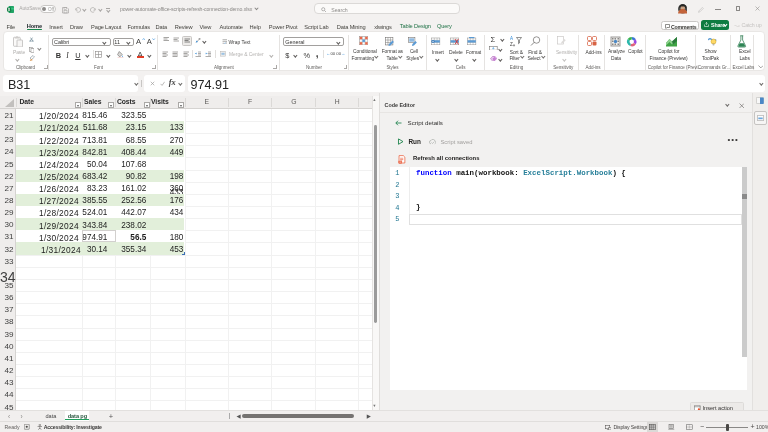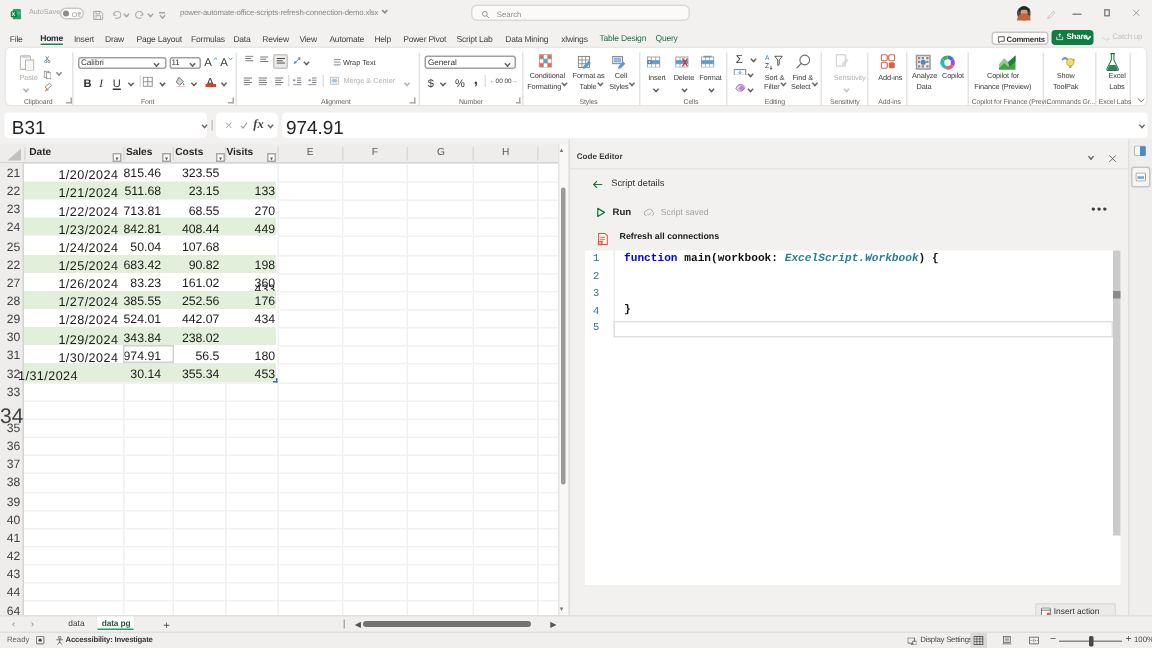--- a/index.html
+++ b/index.html
@@ -507,26 +507,26 @@
     <div class="abs" style="left:16.3px;top:122.65px;width:168.2px;height:12.15px;background:#e2efda;"></div>
     <div class="abs" style="left:0;top:124.75px;width:13.5px;text-align:right;font-size:8.1px;color:#404040;">30</div>
     <div class="abs" style="left:184.5px;top:134.8px;width:187.5px;height:1px;background:#f1f1f1;"></div>
     <div class="abs" style="left:0;top:125.05000000000001px;width:78.9px;text-align:right;font-size:8.4px;letter-spacing:0.3px;color:#1c1c1c;">1/29/2024</div>
     <div class="abs" style="left:0;top:125.05000000000001px;width:107.4px;text-align:right;font-size:8.2px;color:#1c1c1c;">343.84</div>
     <div class="abs" style="left:0;top:125.05000000000001px;width:146.3px;text-align:right;font-size:8.2px;color:#1c1c1c;">238.02</div>
     <div class="abs" style="left:0;top:136.9px;width:13.5px;text-align:right;font-size:8.1px;color:#404040;">31</div>
     <div class="abs" style="left:184.5px;top:146.95000000000002px;width:187.5px;height:1px;background:#f1f1f1;"></div>
     <div class="abs" style="left:0;top:137.20000000000002px;width:78.9px;text-align:right;font-size:8.4px;letter-spacing:0.3px;color:#1c1c1c;">1/30/2024</div>
     <div class="abs" style="left:0;top:137.20000000000002px;width:107.4px;text-align:right;font-size:8.2px;color:#1c1c1c;">974.91</div>
-    <div class="abs" style="left:0;top:137.20000000000002px;width:146.3px;text-align:right;font-size:8.2px;color:#1c1c1c;">56.5</div>
+    <div class="abs" style="left:0;top:137.20000000000002px;width:146.3px;text-align:right;font-size:8.2px;color:#1c1c1c;font-weight:bold;">56.5</div>
     <div class="abs" style="left:0;top:137.20000000000002px;width:183.4px;text-align:right;font-size:8.2px;color:#1c1c1c;">180</div>
     <div class="abs" style="left:16.3px;top:146.95000000000002px;width:168.2px;height:12.15px;background:#e2efda;"></div>
     <div class="abs" style="left:0;top:149.05px;width:13.5px;text-align:right;font-size:8.1px;color:#404040;">32</div>
     <div class="abs" style="left:16.3px;top:159.10000000000002px;width:355.7px;height:1px;background:#f1f1f1;"></div>
-    <div class="abs" style="left:12px;top:149.35000000000002px;width:78.9px;text-align:left;font-size:8.4px;letter-spacing:0.3px;color:#1c1c1c;">1/31/2024</div>
+    <div class="abs" style="left:2px;top:149.35000000000002px;width:78.9px;text-align:right;font-size:8.4px;letter-spacing:0.3px;color:#1c1c1c;">1/31/2024</div>
     <div class="abs" style="left:0;top:149.35000000000002px;width:107.4px;text-align:right;font-size:8.2px;color:#1c1c1c;">30.14</div>
     <div class="abs" style="left:0;top:149.35000000000002px;width:146.3px;text-align:right;font-size:8.2px;color:#1c1c1c;">355.34</div>
     <div class="abs" style="left:0;top:149.35000000000002px;width:183.4px;text-align:right;font-size:8.2px;color:#1c1c1c;">453</div>
     <div class="abs" style="left:0;top:161.20000000000002px;width:13.5px;text-align:right;font-size:8.1px;color:#404040;">33</div>
     <div class="abs" style="left:16.3px;top:171.25000000000003px;width:355.7px;height:1px;background:#f1f1f1;"></div>
     <div class="abs" style="left:0;top:173.35000000000002px;width:13.5px;text-align:left;font-size:14px;color:#404040;">34</div>
     <div class="abs" style="left:16.3px;top:183.40000000000003px;width:355.7px;height:1px;background:#f1f1f1;"></div>
     <div class="abs" style="left:0;top:185.5px;width:13.5px;text-align:right;font-size:8.1px;color:#404040;">35</div>
     <div class="abs" style="left:16.3px;top:195.55px;width:355.7px;height:1px;background:#f1f1f1;"></div>
     <div class="abs" style="left:0;top:197.65px;width:13.5px;text-align:right;font-size:8.1px;color:#404040;">36</div>
@@ -540,21 +540,21 @@
     <div class="abs" style="left:0;top:246.25px;width:13.5px;text-align:right;font-size:8.1px;color:#404040;">40</div>
     <div class="abs" style="left:16.3px;top:256.3px;width:355.7px;height:1px;background:#f1f1f1;"></div>
     <div class="abs" style="left:0;top:258.40000000000003px;width:13.5px;text-align:right;font-size:8.1px;color:#404040;">41</div>
     <div class="abs" style="left:16.3px;top:268.45px;width:355.7px;height:1px;background:#f1f1f1;"></div>
     <div class="abs" style="left:0;top:270.55px;width:13.5px;text-align:right;font-size:8.1px;color:#404040;">42</div>
     <div class="abs" style="left:16.3px;top:280.59999999999997px;width:355.7px;height:1px;background:#f1f1f1;"></div>
     <div class="abs" style="left:0;top:282.70000000000005px;width:13.5px;text-align:right;font-size:8.1px;color:#404040;">43</div>
     <div class="abs" style="left:16.3px;top:292.75px;width:355.7px;height:1px;background:#f1f1f1;"></div>
     <div class="abs" style="left:0;top:294.85px;width:13.5px;text-align:right;font-size:8.1px;color:#404040;">44</div>
     <div class="abs" style="left:16.3px;top:304.9px;width:355.7px;height:1px;background:#f1f1f1;"></div>
-    <div class="abs" style="left:0;top:307.00000000000006px;width:13.5px;text-align:right;font-size:8.1px;color:#404040;">64</div>
+    <div class="abs" style="left:0;top:307.00000000000006px;width:13.5px;text-align:right;font-size:8.1px;color:#404040;">45</div>
     <div class="abs" style="left:81.5px;top:159.10000000000002px;width:1px;height:155.2px;background:#f1f1f1;"></div>
     <div class="abs" style="left:115.3px;top:159.10000000000002px;width:1px;height:155.2px;background:#f1f1f1;"></div>
     <div class="abs" style="left:149.8px;top:159.10000000000002px;width:1px;height:155.2px;background:#f1f1f1;"></div>
     <div class="abs" style="left:184.5px;top:13.3px;width:1px;height:301px;background:#f1f1f1;"></div>
     <div class="abs" style="left:227.9px;top:13.3px;width:1px;height:301px;background:#f1f1f1;"></div>
     <div class="abs" style="left:271.3px;top:13.3px;width:1px;height:301px;background:#f1f1f1;"></div>
     <div class="abs" style="left:314.7px;top:13.3px;width:1px;height:301px;background:#f1f1f1;"></div>
     <div class="abs" style="left:358.1px;top:13.3px;width:1px;height:301px;background:#f1f1f1;"></div>
     <div class="abs" style="left:81.5px;top:134.8px;width:34px;height:12.15px;border:1px solid #d2d0ce;box-sizing:border-box;"></div>
     <div class="abs" style="left:181.5px;top:156.10000000000002px;width:2.6px;height:2.6px;border-right:1.7px solid #3a6fb5;border-bottom:1.7px solid #3a6fb5;"></div>
@@ -591,21 +591,21 @@
       <path d="M2.5 12.5 h3 M2.5 14 h3" stroke="#fff" stroke-width="0.8"></path>
     </svg>
     <div class="abs" style="left:33.5px;top:62.3px;font-size:5.9px;color:#1b1a19;font-weight:700;">Refresh all connections</div>
     <div class="abs" style="left:10.5px;top:73.5px;width:356.5px;height:223.5px;background:#fff;"></div>
     <div class="abs" style="left:29.5px;top:74px;width:1px;height:58px;background:#ededed;"></div>
     <div class="abs" style="left:0;top:76.19999999999999px;width:20px;text-align:right;font-size:7px;color:#237893;font-family:'Liberation Mono',monospace;">1</div>
     <div class="abs" style="left:0;top:87.69999999999999px;width:20px;text-align:right;font-size:7px;color:#237893;font-family:'Liberation Mono',monospace;">2</div>
     <div class="abs" style="left:0;top:99.19999999999999px;width:20px;text-align:right;font-size:7px;color:#237893;font-family:'Liberation Mono',monospace;">3</div>
     <div class="abs" style="left:0;top:110.69999999999999px;width:20px;text-align:right;font-size:7px;color:#237893;font-family:'Liberation Mono',monospace;">4</div>
     <div class="abs" style="left:0;top:122.19999999999999px;width:20px;text-align:right;font-size:7px;color:#237893;font-family:'Liberation Mono',monospace;">5</div>
-    <div class="abs" style="left:36.5px;top:75.89999999999999px;font-size:7.45px;font-family:'Liberation Mono',monospace;white-space:pre;color:#111;font-weight:700;"><span style="color:#0000ff;">function</span> main(workbook: <span style="color:#267f99;font-style:italic;">ExcelScript.Workbook</span>) {</div>
+    <div class="abs" style="left:36.5px;top:75.89999999999999px;font-size:7.45px;font-family:'Liberation Mono',monospace;white-space:pre;color:#111;font-weight:700;"><span style="color:#0000ff;">function</span> main(workbook: <span style="color:#267f99;">ExcelScript.Workbook</span>) {</div>
     <div class="abs" style="left:36.5px;top:110.39999999999999px;font-size:7.45px;font-family:'Liberation Mono',monospace;white-space:pre;color:#111;font-weight:700;">}</div>
     <div class="abs" style="left:29.5px;top:120.6px;width:333px;height:11.5px;border:1px solid #e0e0e0;box-sizing:border-box;"></div>
     <div class="abs" style="left:362px;top:73.5px;width:5px;height:190.5px;background:#cbcbcb;"></div>
     <div class="abs" style="left:362px;top:101px;width:5px;height:4.5px;background:#8a8a8a;"></div>
     <div class="abs" style="left:310.5px;top:309px;width:53.5px;height:10px;background:#eceae8;border:1px solid #dddbd9;border-radius:1.5px;box-sizing:border-box;">
       <svg class="ico" style="left:3px;top:1.8px" width="6.5" height="6" viewBox="0 0 13 12">
         <rect x="0.6" y="0.6" width="11.8" height="10.8" rx="1" fill="#fff" stroke="#5a5856" stroke-width="1.1"></rect>
         <path d="M0.6 3.5 h11.8" stroke="#5a5856" stroke-width="1.1"></path>
         <circle cx="9.8" cy="8.8" r="2.2" fill="#e8502b"></circle>
       </svg>

